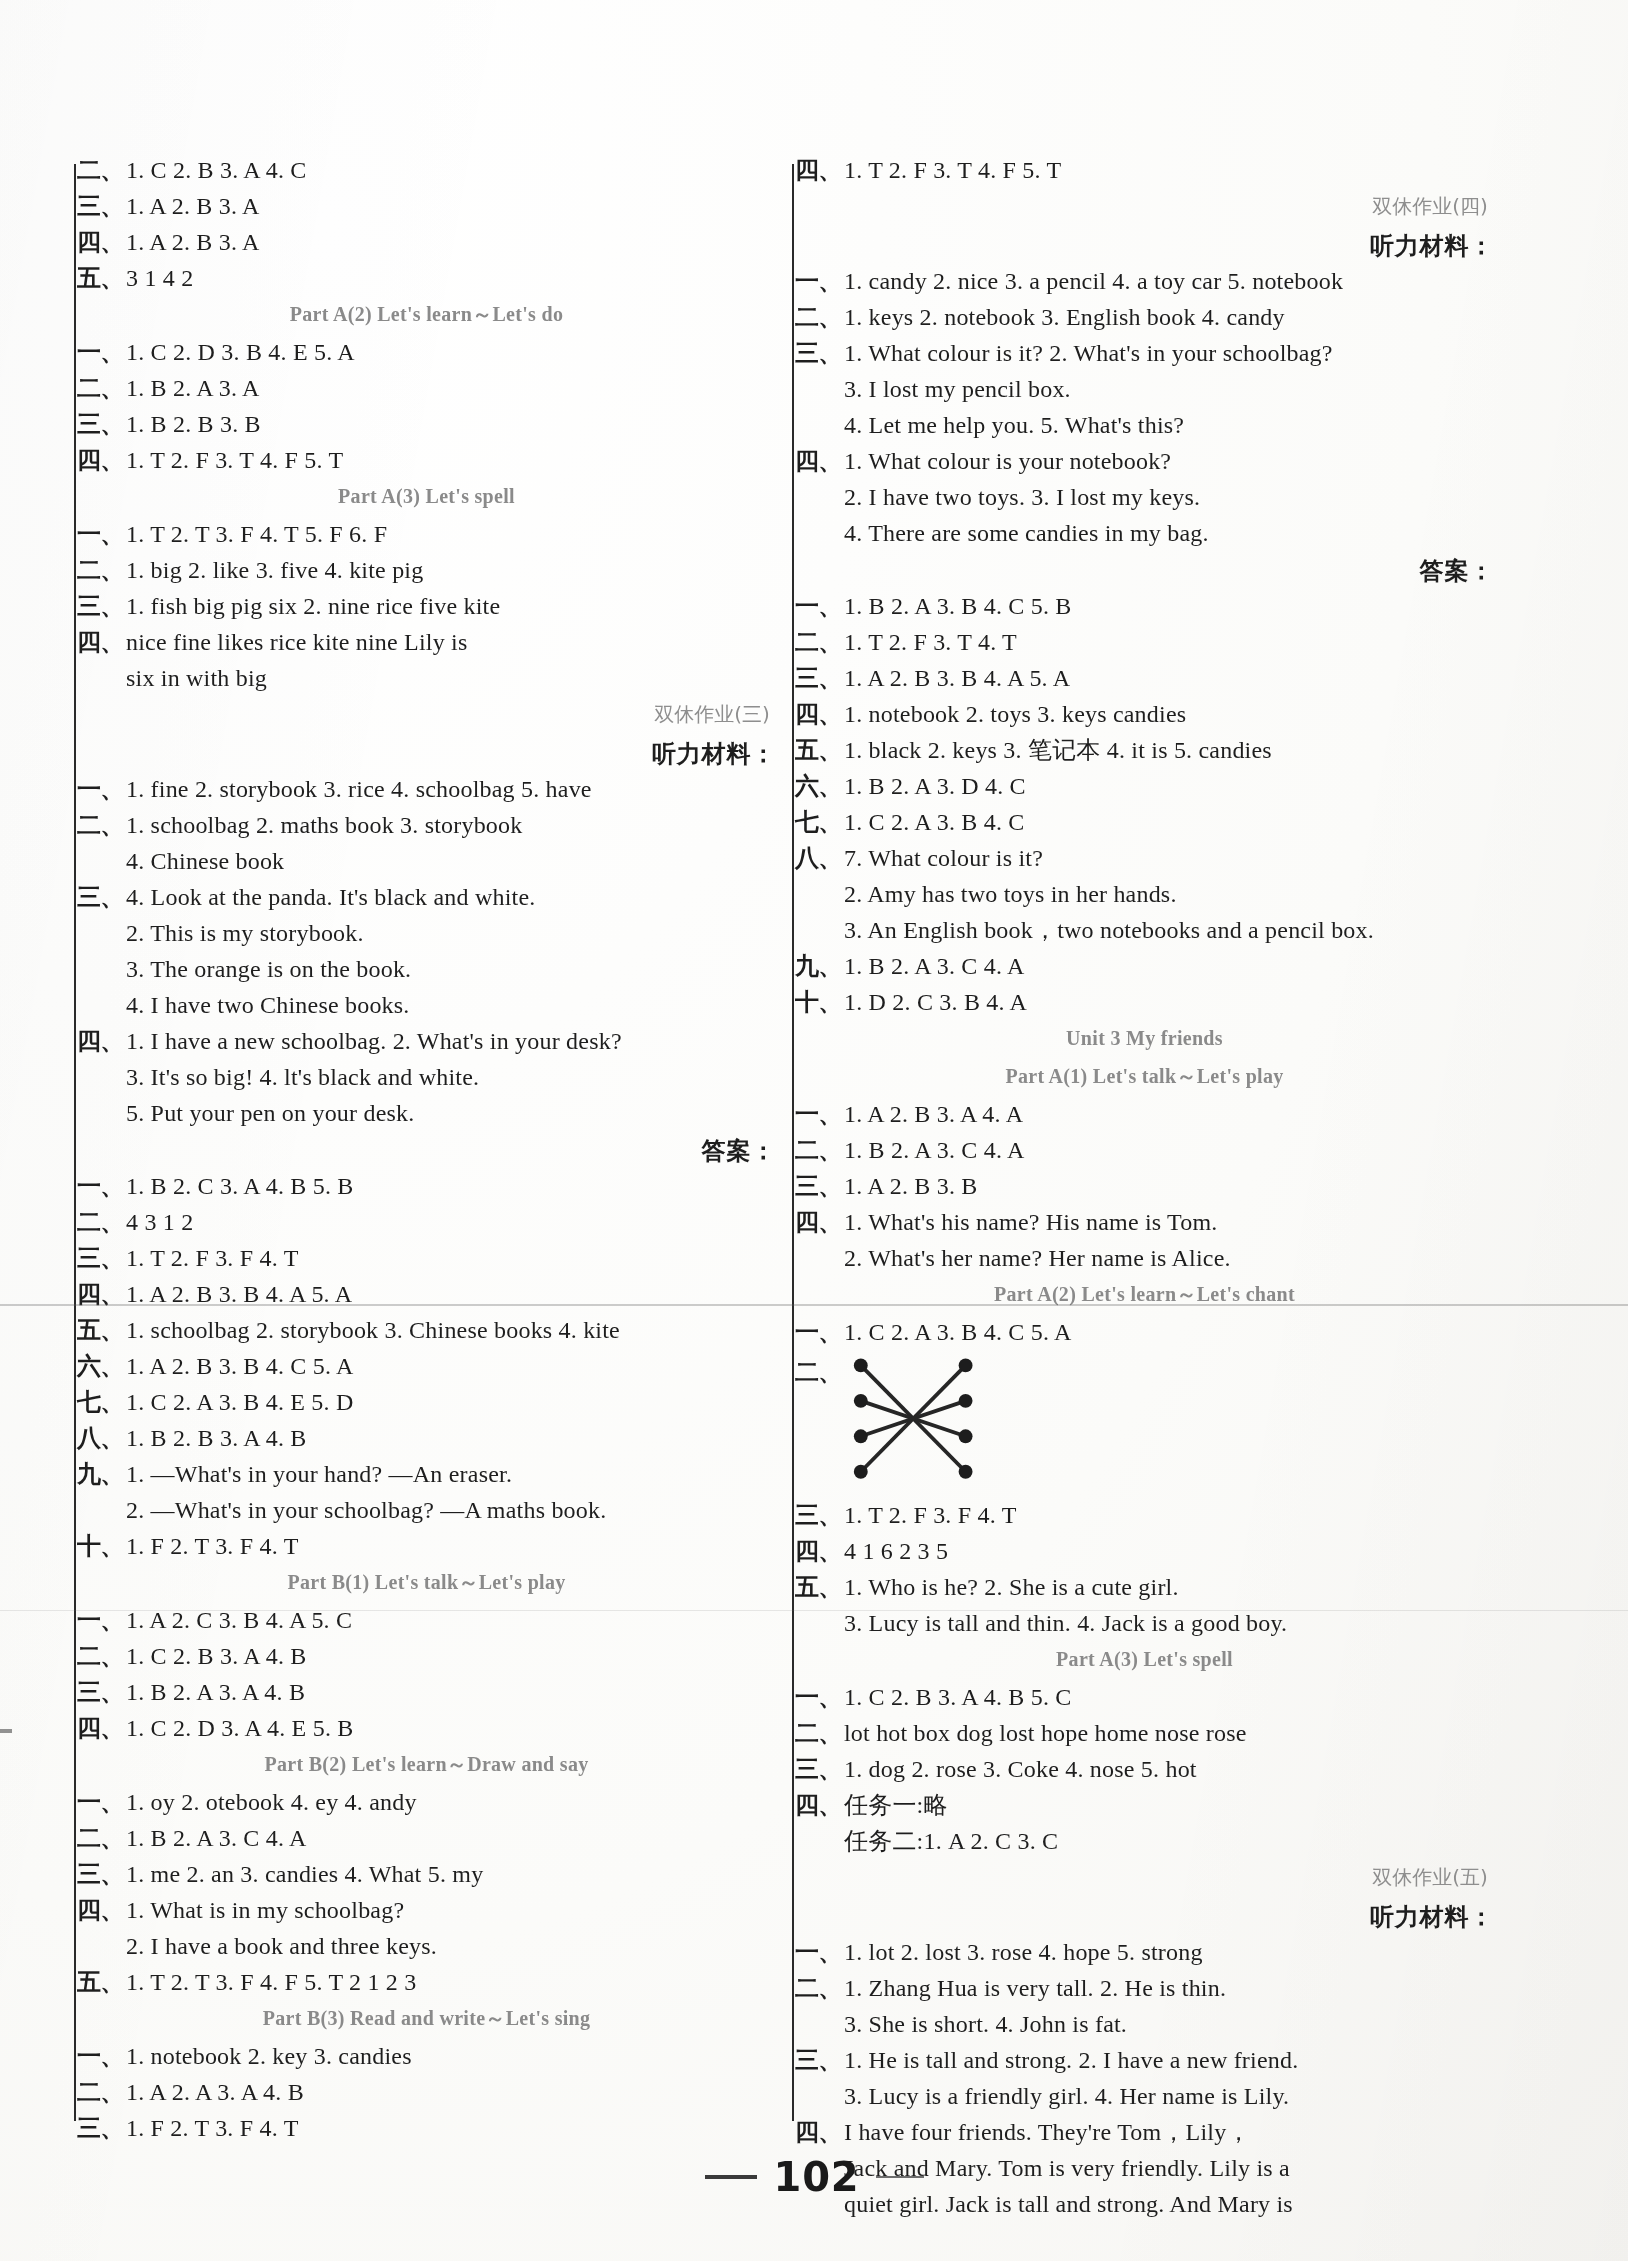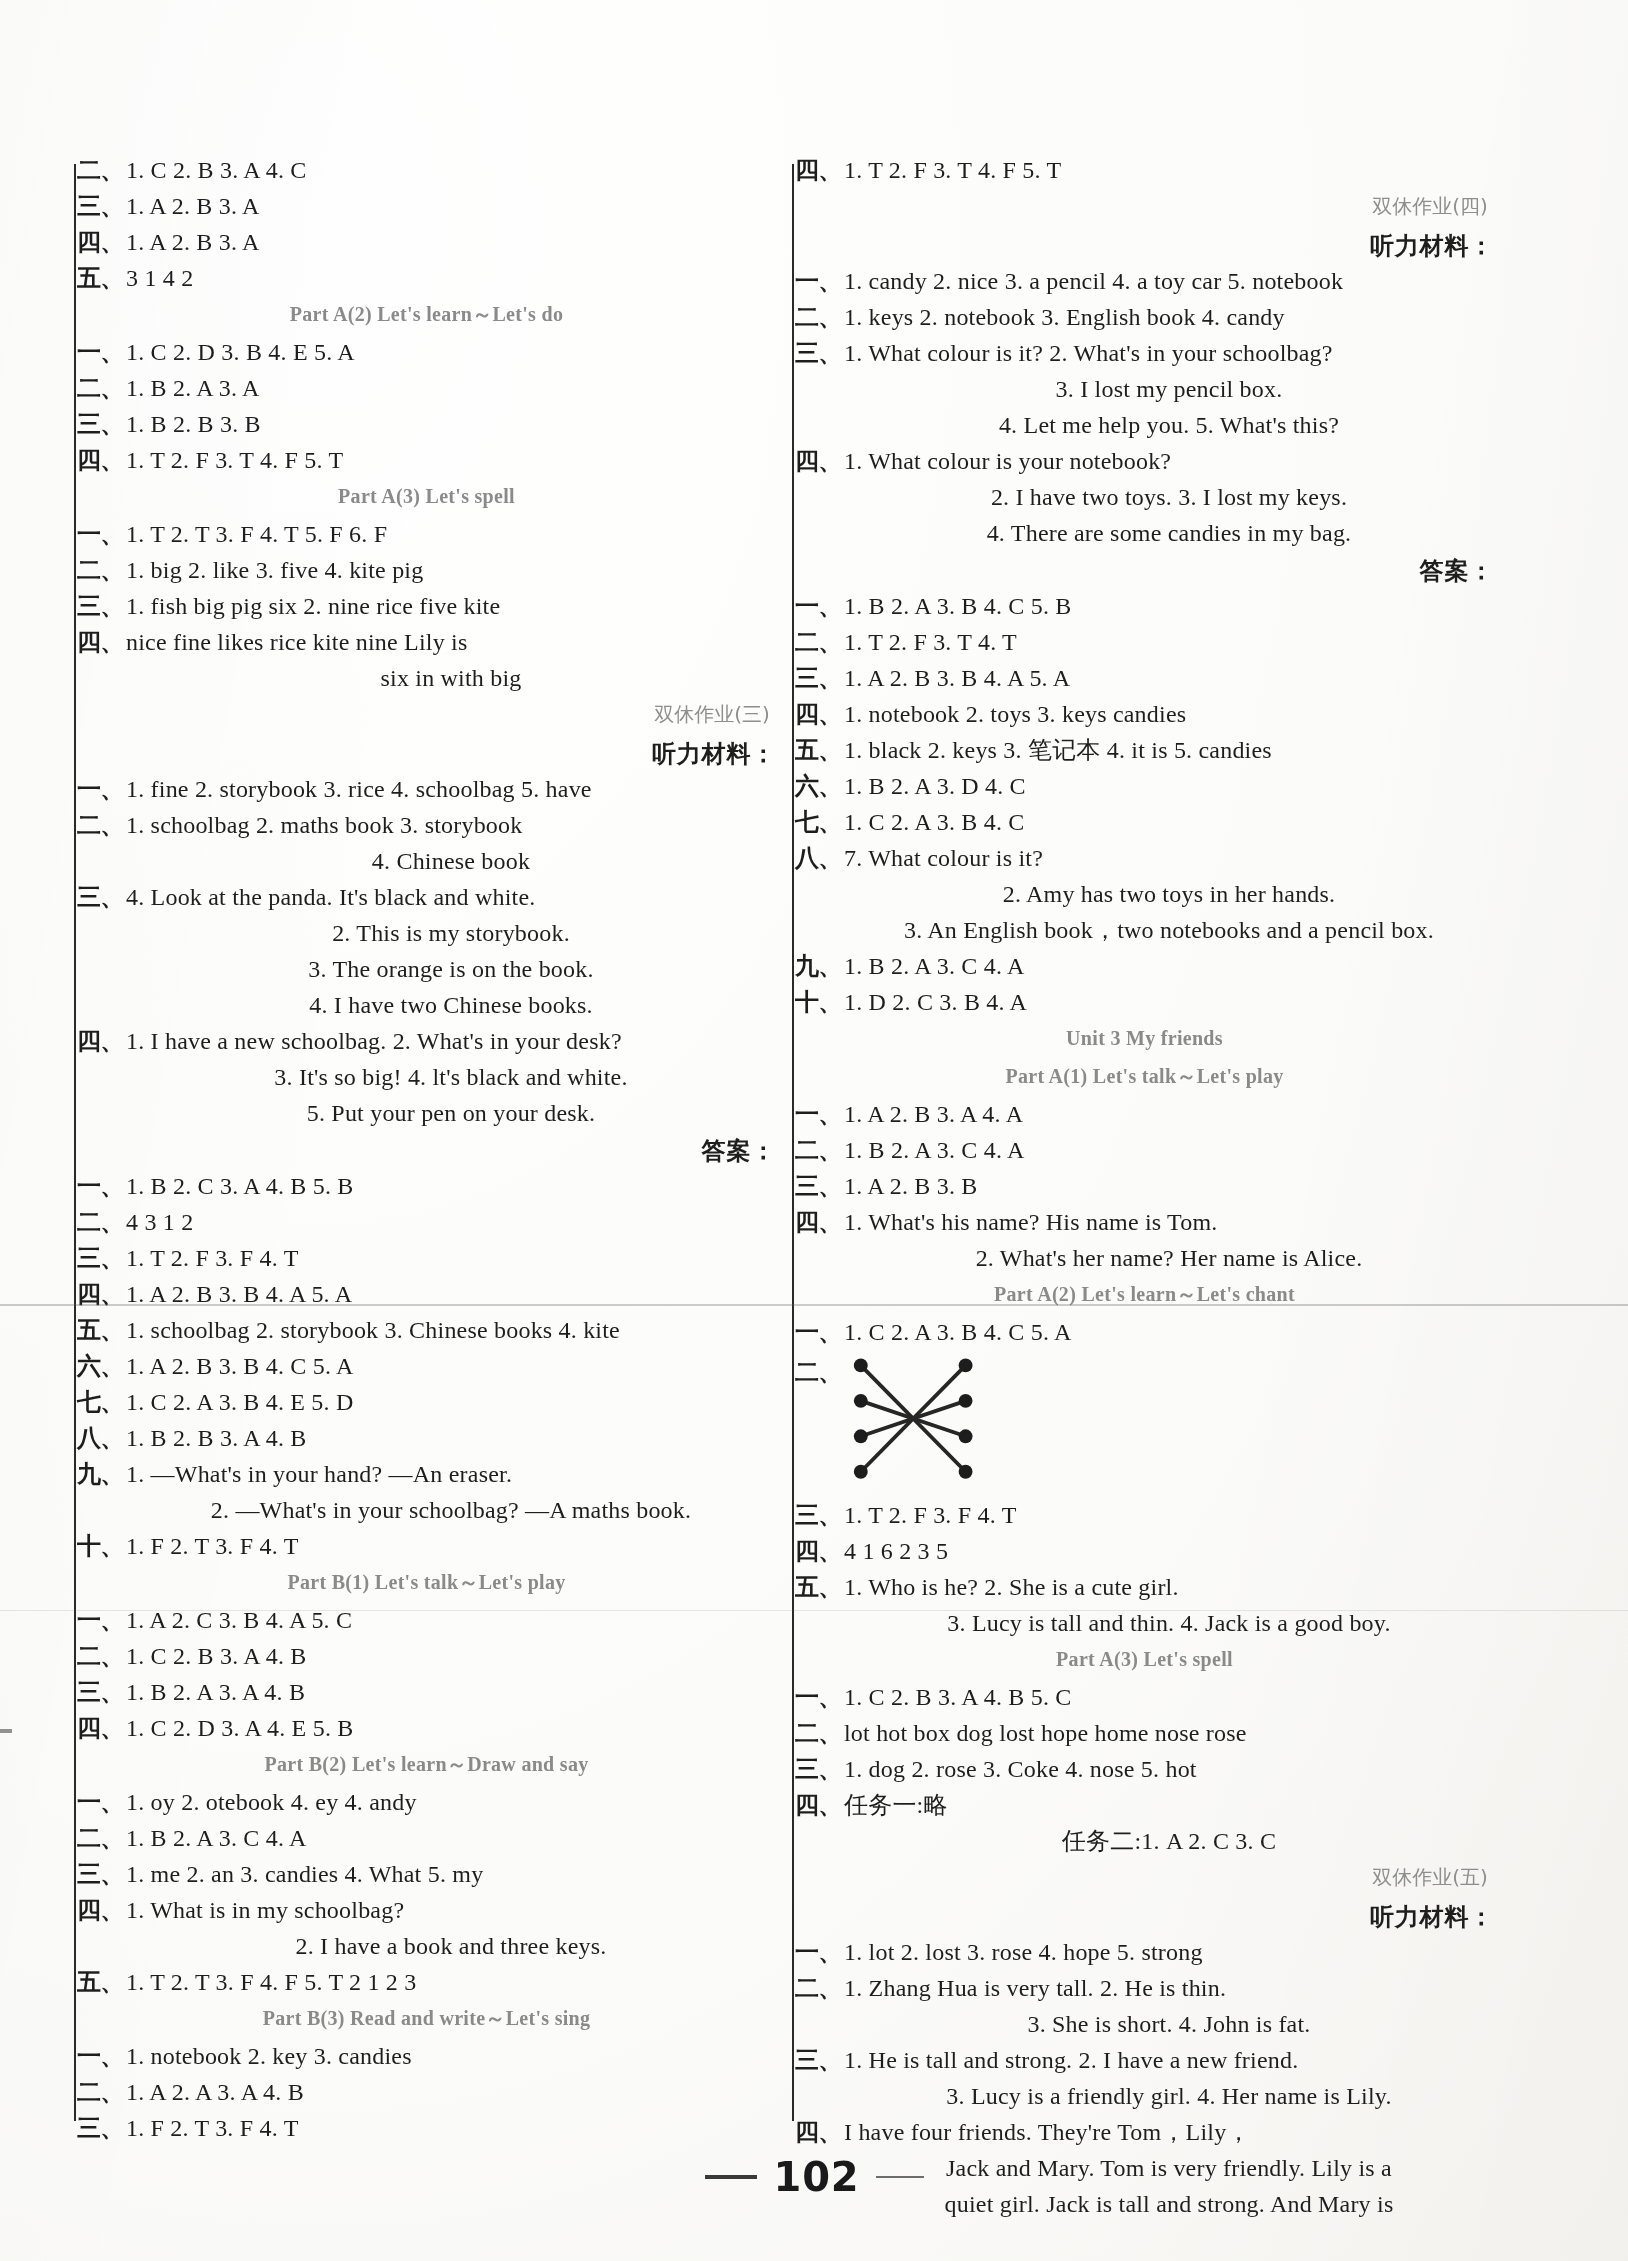--- a/index.html
+++ b/index.html
@@ -53,21 +53,21 @@
   }
   .cn-num{
     font-family:"DejaVu Sans","Liberation Sans",sans-serif;
     font-weight:700;
     font-size:24px;
     width:49px;
     flex:0 0 49px;
     letter-spacing:-0.8px;
   }
   .body-txt{flex:0 0 auto;}
-  .indent{padding-left:49px;justify-content:center;}
+  .indent{padding-left:49px;}
 
   .heading{
     text-align:center;
     font-weight:700;
     font-size:20px;
     color:#8a8a8a;
     height:38px;
     line-height:1.25;
     white-space:nowrap;
     letter-spacing:0.3px;

